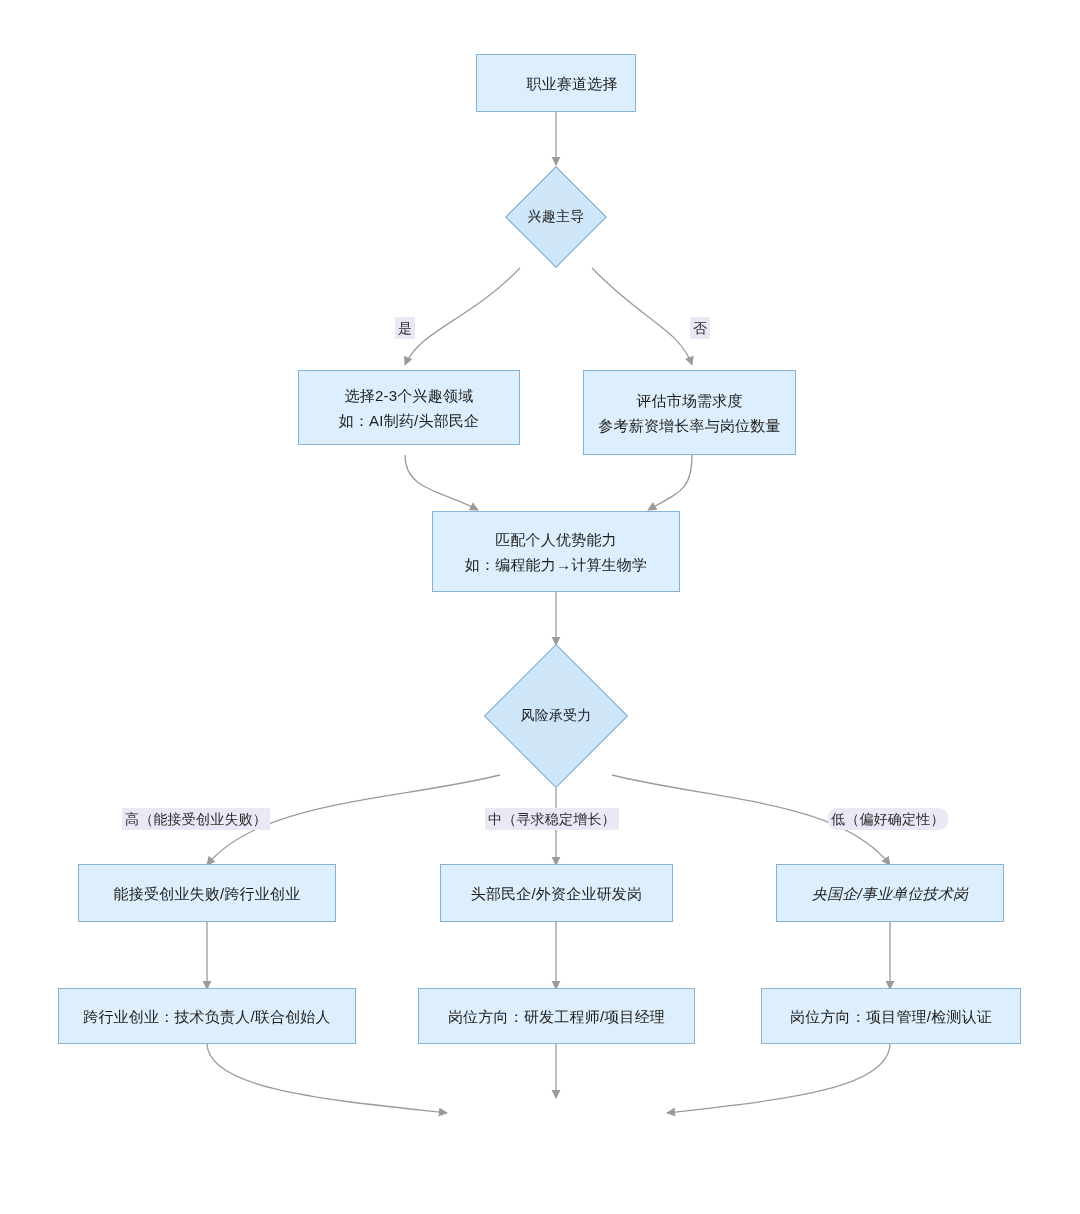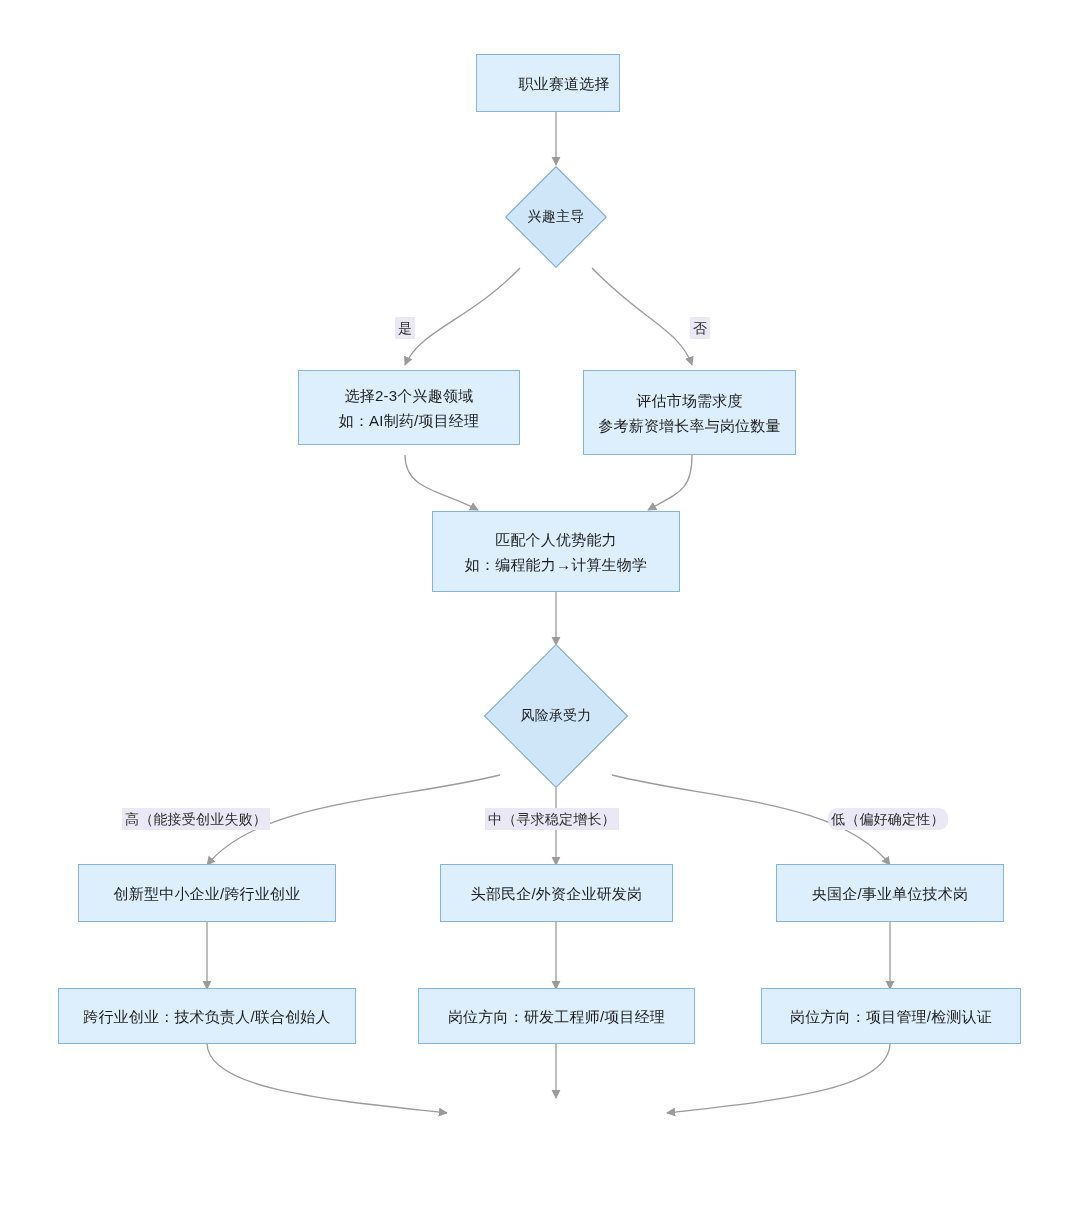--- a/index.html
+++ b/index.html
@@ -109,39 +109,39 @@
       <path d="M 890 921 L 890 989"></path>
 
       <path d="M 207 1043 C 207 1090, 330 1100, 447 1113"></path>
 
       <path d="M 556 1043 L 556 1098"></path>
 
       <path d="M 890 1043 C 890 1090, 780 1100, 667 1113"></path>
     </g>
   </svg>
 
-  <div class="node" style="left:476px; top:54px; width:144px; height:58px;padding-left:32px;">
+  <div class="node" style="left:476px; top:54px; width:160px; height:58px;padding-left:32px;">
     <span class="line">职业赛道选择</span>
   </div>
 
   <div class="diamond" style="left:520px; top:181px; width:72px; height:72px;"></div>
   <div class="diamond-label" style="left:486px; top:203px; width:140px; height:28px;">
     <span>兴趣主导</span>
   </div>
 
   <div class="edge-label" style="left:395px; top:317px;">
     <span>是</span>
   </div>
   <div class="edge-label" style="left:690px; top:317px;">
     <span>否</span>
   </div>
 
   <div class="node" style="left:298px; top:370px; width:222px; height:75px;">
     <span class="line">选择2-3个兴趣领域</span>
-    <span class="line">如：AI制药/项目经理</span>
+    <span class="line">如：AI制药/头部民企</span>
   </div>
 
   <div class="node" style="left:583px; top:370px; width:213px; height:85px;">
     <span class="line">评估市场需求度</span>
     <span class="line">参考薪资增长率与岗位数量</span>
   </div>
 
   <div class="node" style="left:432px; top:511px; width:248px; height:81px;">
     <span class="line">匹配个人优势能力</span>
     <span class="line">如：编程能力→计算生物学</span>
@@ -156,28 +156,28 @@
     <span>高（能接受创业失败）</span>
   </div>
   <div class="edge-label" style="left:485px; top:808px;">
     <span>中（寻求稳定增长）</span>
   </div>
   <div class="edge-label" style="left:828px; top:808px;border-radius:9px;">
     <span>低（偏好确定性）</span>
   </div>
 
   <div class="node" style="left:78px; top:864px; width:258px; height:58px;">
-    <span class="line">创新型中小企业/跨行业创业</span>
+    <span class="line">能接受创业失败/跨行业创业</span>
   </div>
 
   <div class="node" style="left:440px; top:864px; width:233px; height:58px;">
     <span class="line">头部民企/外资企业研发岗</span>
   </div>
 
-  <div class="node" style="left:776px; top:864px; width:228px; height:58px;">
+  <div class="node" style="left:776px; top:864px; width:228px; height:58px;font-style:italic;">
     <span class="line">央国企/事业单位技术岗</span>
   </div>
 
   <div class="node" style="left:58px; top:988px; width:298px; height:56px;">
     <span class="line">跨行业创业：技术负责人/联合创始人</span>
   </div>
 
   <div class="node" style="left:418px; top:988px; width:277px; height:56px;">
     <span class="line">岗位方向：研发工程师/项目经理</span>
   </div>

